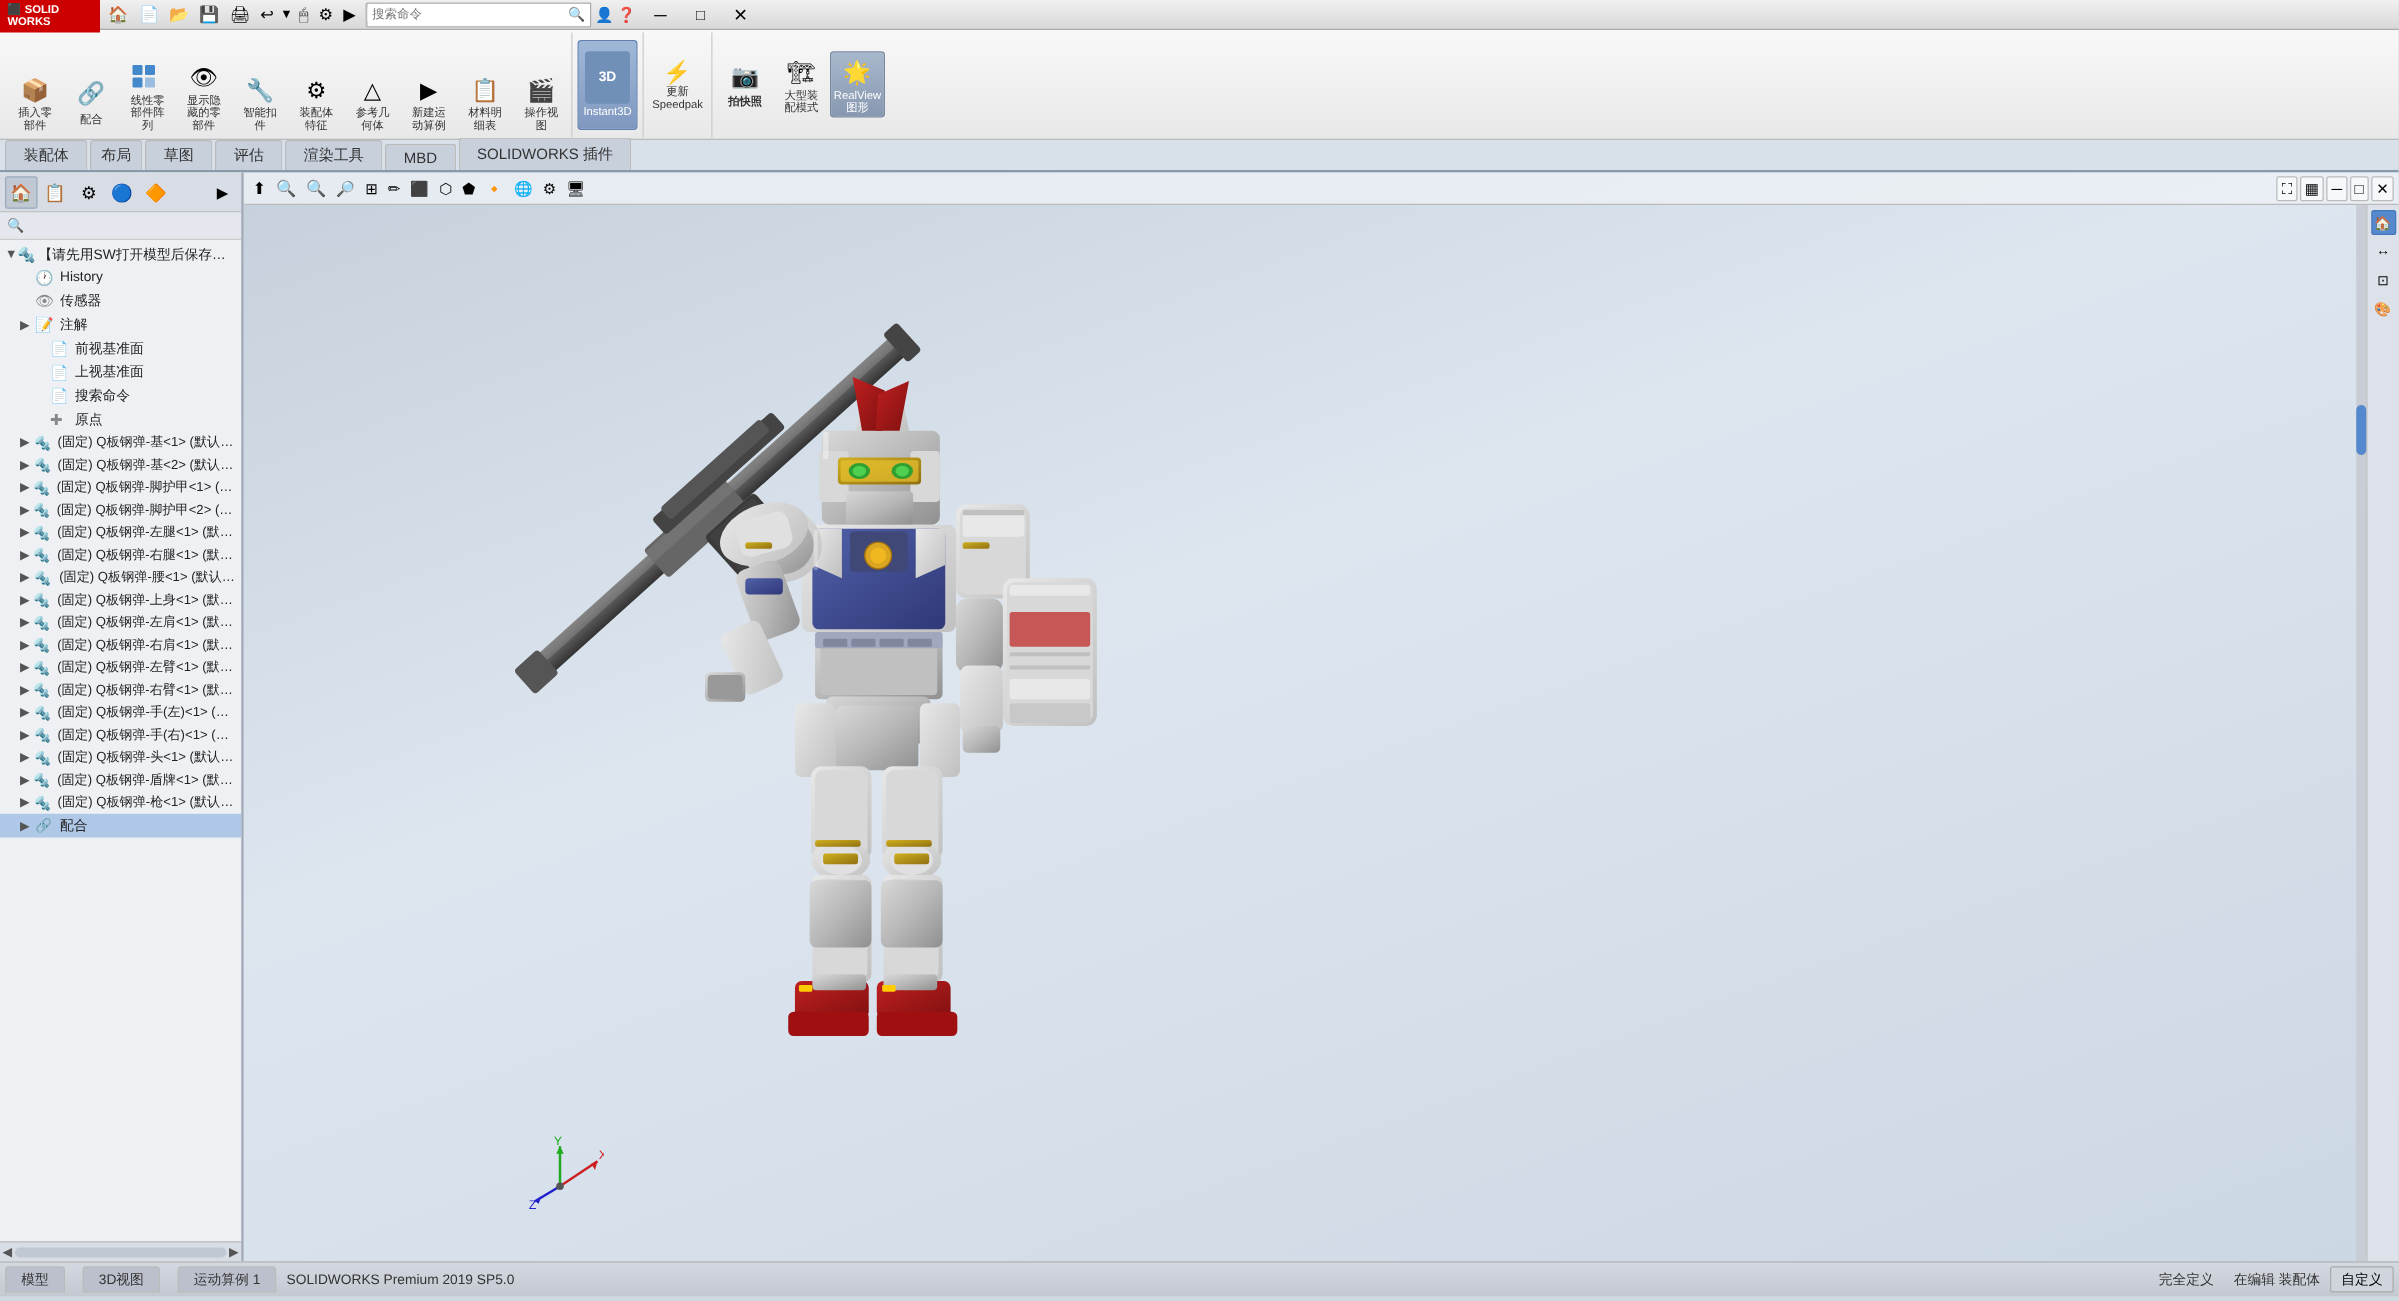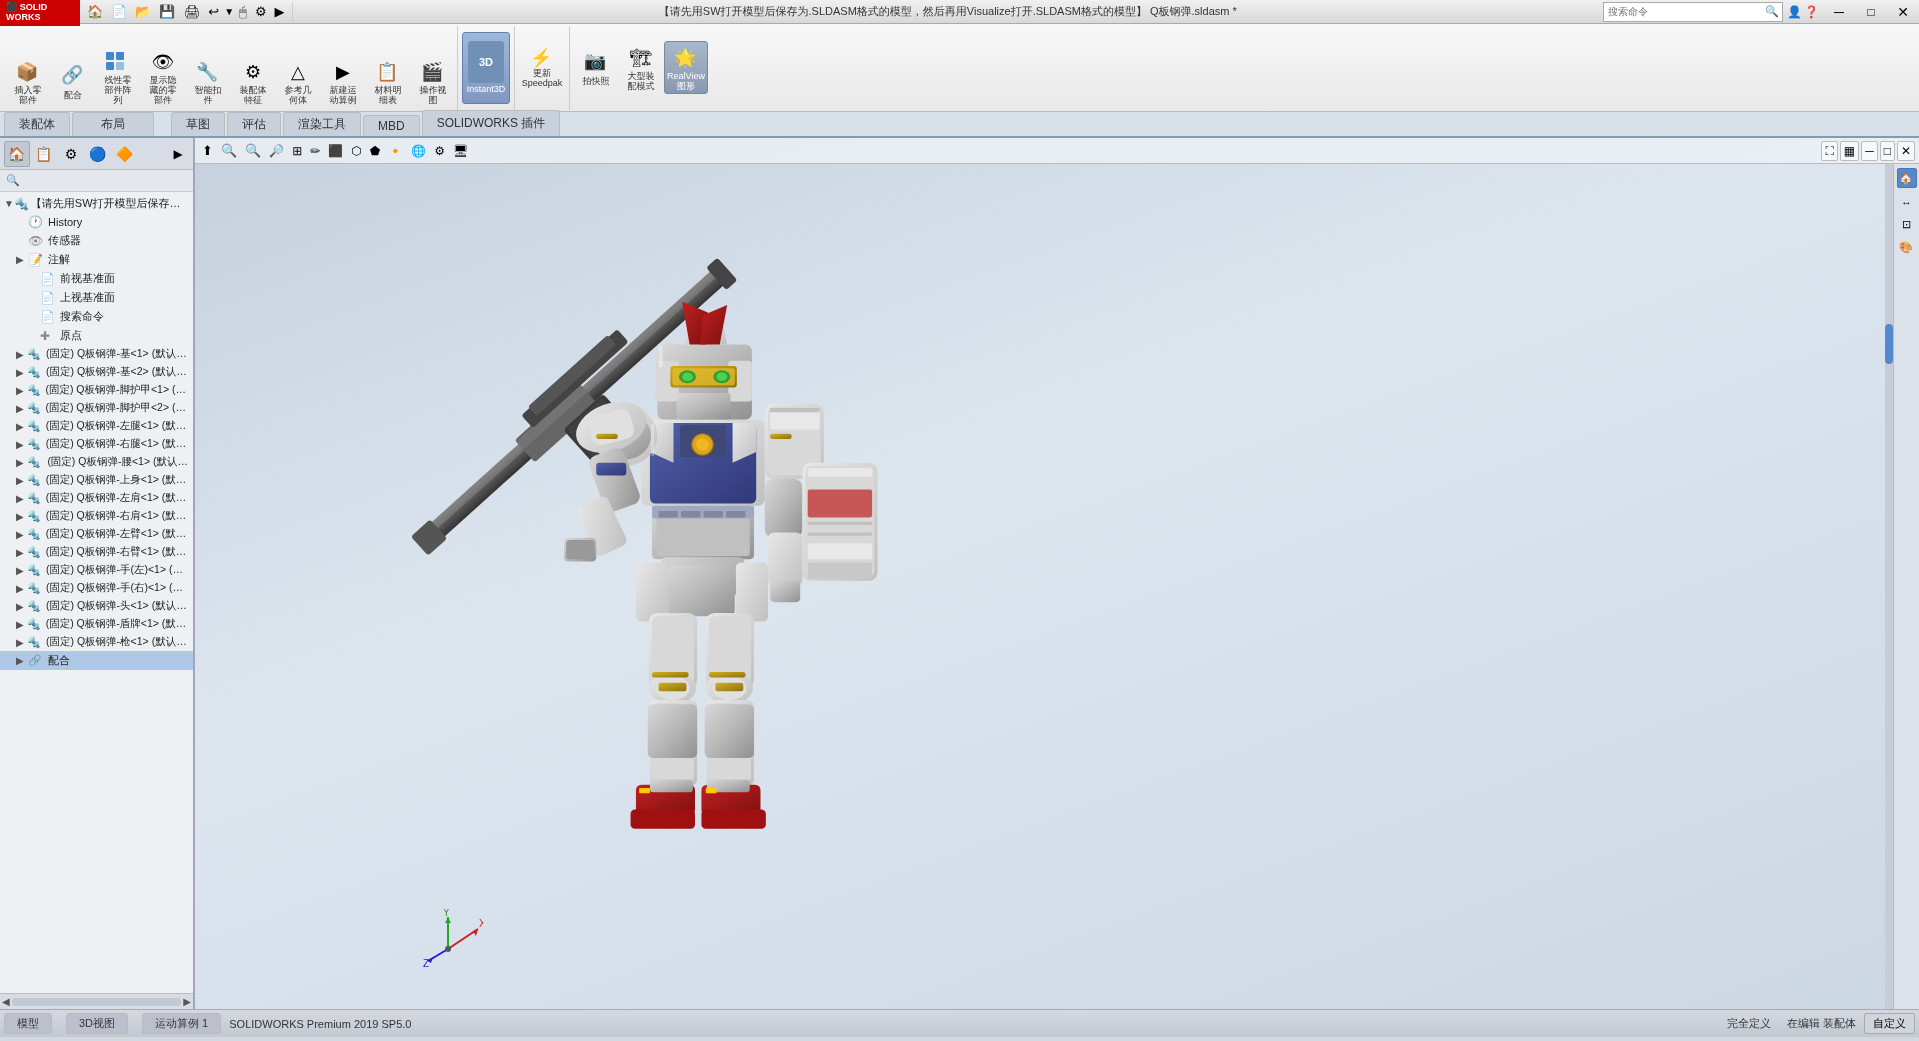--- a/index.html
+++ b/index.html
@@ -55,21 +55,20 @@
     <span style="font-size:13px;cursor:pointer;padding:1px 3px;">📄</span>
     <span style="font-size:13px;cursor:pointer;padding:1px 3px;">📂</span>
     <span style="font-size:13px;cursor:pointer;padding:1px 3px;">💾</span>
     <span style="font-size:13px;cursor:pointer;padding:1px 3px;">🖨</span>
     <span style="font-size:13px;cursor:pointer;padding:1px 3px;">↩</span>
     <span style="font-size:10px;cursor:pointer;">▼</span>
     <span style="font-size:13px;cursor:pointer;padding:1px 3px;">🖱</span>
     <span style="font-size:13px;cursor:pointer;padding:1px 3px;">⚙</span>
     <span style="font-size:13px;cursor:pointer;padding:1px 3px;">▶</span>
   </div>
-  <div id="title-text" style="flex:1;text-align:center;font-size:11px;color:#333;overflow:hidden;white-space:nowrap;text-overflow:ellipsis;padding:0 8px;">【请先用SW打开模型后保存为.SLDASM格式的模型，然后再用Visualize打开.SLDASM格式的模型】 Q板钢弹.sldasm *</div>
   <div id="titlebar-search" style="width:180px;height:20px;border:1px solid #aaa;display:flex;align-items:center;margin-right:4px;background:white;">
     <input style="flex: 1 1 0%; border: none; outline: none; font-size: 10px; padding: 0px 4px;" placeholder="搜索命令">
     <span style="font-size:11px;color:#666;padding-right:3px;">🔍</span>
   </div>
   <div style="display:flex;align-items:center;gap:2px;margin-right:4px;">
     <span style="font-size:12px;cursor:pointer;">👤</span>
     <span style="font-size:12px;cursor:pointer;">❓</span>
   </div>
   <div id="titlebar-controls" style="display:flex;align-items:center;gap:0;margin-right:0;">
     <button style="width:32px;height:28px;border:none;background:transparent;cursor:pointer;font-size:14px;">─</button>
@@ -140,36 +139,36 @@
   <div style="display:flex;flex-direction:column;gap:2px;height:84px;padding:2px 4px;border-right:1px solid #ccc;justify-content:center;">
     <div style="display:flex;flex-direction:column;align-items:center;justify-content:center;cursor:pointer;padding:2px;border-radius:3px;width:46px;">
       <div style="font-size:18px;">⚡</div>
       <div style="font-size:9px;text-align:center;color:#333;line-height:1.1;">更新<br>Speedpak</div>
     </div>
   </div>
 
   <div style="display:flex;align-items:center;gap:1px;height:84px;padding:2px 4px;">
     <div class="tool-btn" style="width:44px;min-height:52px;display:flex;flex-direction:column;align-items:center;justify-content:center;cursor:pointer;padding:2px;border-radius:3px;">
       <div style="width:30px;height:28px;display:flex;align-items:center;justify-content:center;font-size:18px;">📷</div>
-      <div style="font-size:9px;text-align:center;color:#333;">拍快照</div>
+      <div style="font-size:9px;text-align:center;color:#333;font-weight:bold;">拍快照</div>
     </div>
     <div class="tool-btn" style="width:44px;min-height:52px;display:flex;flex-direction:column;align-items:center;justify-content:center;cursor:pointer;padding:2px;border-radius:3px;">
       <div style="width:30px;height:28px;display:flex;align-items:center;justify-content:center;font-size:18px;">🏗</div>
       <div style="font-size:9px;text-align:center;color:#333;line-height:1.1;">大型装<br>配模式</div>
     </div>
     <div class="tool-btn" style="width:44px;min-height:52px;display:flex;flex-direction:column;align-items:center;justify-content:center;cursor:pointer;padding:2px;border-radius:3px;background:linear-gradient(to bottom,#a8b8cc,#8898b0);border:1px solid #7888a0;">
       <div style="width:30px;height:28px;display:flex;align-items:center;justify-content:center;font-size:18px;">🌟</div>
       <div style="font-size:9px;text-align:center;color:#fff;line-height:1.1;">RealView<br>图形</div>
     </div>
   </div>
 </div>
 
 <div id="tabstrip" style="width:100%;height:26px;background:#d8e0ea;display:flex;align-items:flex-end;border-bottom:2px solid #8899aa;padding-left:4px;">
   <div style="padding:3px 14px;font-size:12px;cursor:pointer;border:1px solid #bbb;border-bottom:none;border-radius:3px 3px 0 0;margin-right:2px;background:#c8d0dc;color:#333;">装配体</div>
-  <div style="padding:3px 28px;font-size:12px;cursor:pointer;border:1px solid #bbb;border-bottom:none;border-radius:3px 3px 0 0;margin-right:17px;background:#c8d0dc;color:#333;">布局</div>
+  <div style="padding:3px 8px;font-size:12px;cursor:pointer;border:1px solid #bbb;border-bottom:none;border-radius:3px 3px 0 0;margin-right:2px;background:#c8d0dc;color:#333;">布局</div>
   <div style="padding:3px 14px;font-size:12px;cursor:pointer;border:1px solid #bbb;border-bottom:none;border-radius:3px 3px 0 0;margin-right:2px;background:#c8d0dc;color:#333;">草图</div>
   <div style="padding:3px 14px;font-size:12px;cursor:pointer;border:1px solid #bbb;border-bottom:none;border-radius:3px 3px 0 0;margin-right:2px;background:#c8d0dc;color:#333;">评估</div>
   <div style="padding:3px 14px;font-size:12px;cursor:pointer;border:1px solid #bbb;border-bottom:none;border-radius:3px 3px 0 0;margin-right:2px;background:#c8d0dc;color:#333;">渲染工具</div>
   <div style="padding:3px 14px;font-size:12px;cursor:pointer;border:1px solid #bbb;border-bottom:none;border-radius:3px 3px 0 0;margin-right:2px;background:#c8d0dc;color:#333;">MBD</div>
   <div style="padding:4px 14px;font-size:12px;cursor:pointer;border:1px solid #bbb;border-bottom:none;border-radius:3px 3px 0 0;margin-right:2px;background:#c8d0dc;color:#333;">SOLIDWORKS 插件</div>
 </div>
 
 <div id="main" style="display:flex;width:100%;height:calc(1041px - 28px - 88px - 26px - 28px);">
 
   <div id="left-panel" style="width:195px;min-width:195px;background:#eef0f3;border-right:2px solid #a0a8b8;display:flex;flex-direction:column;overflow:hidden;">

